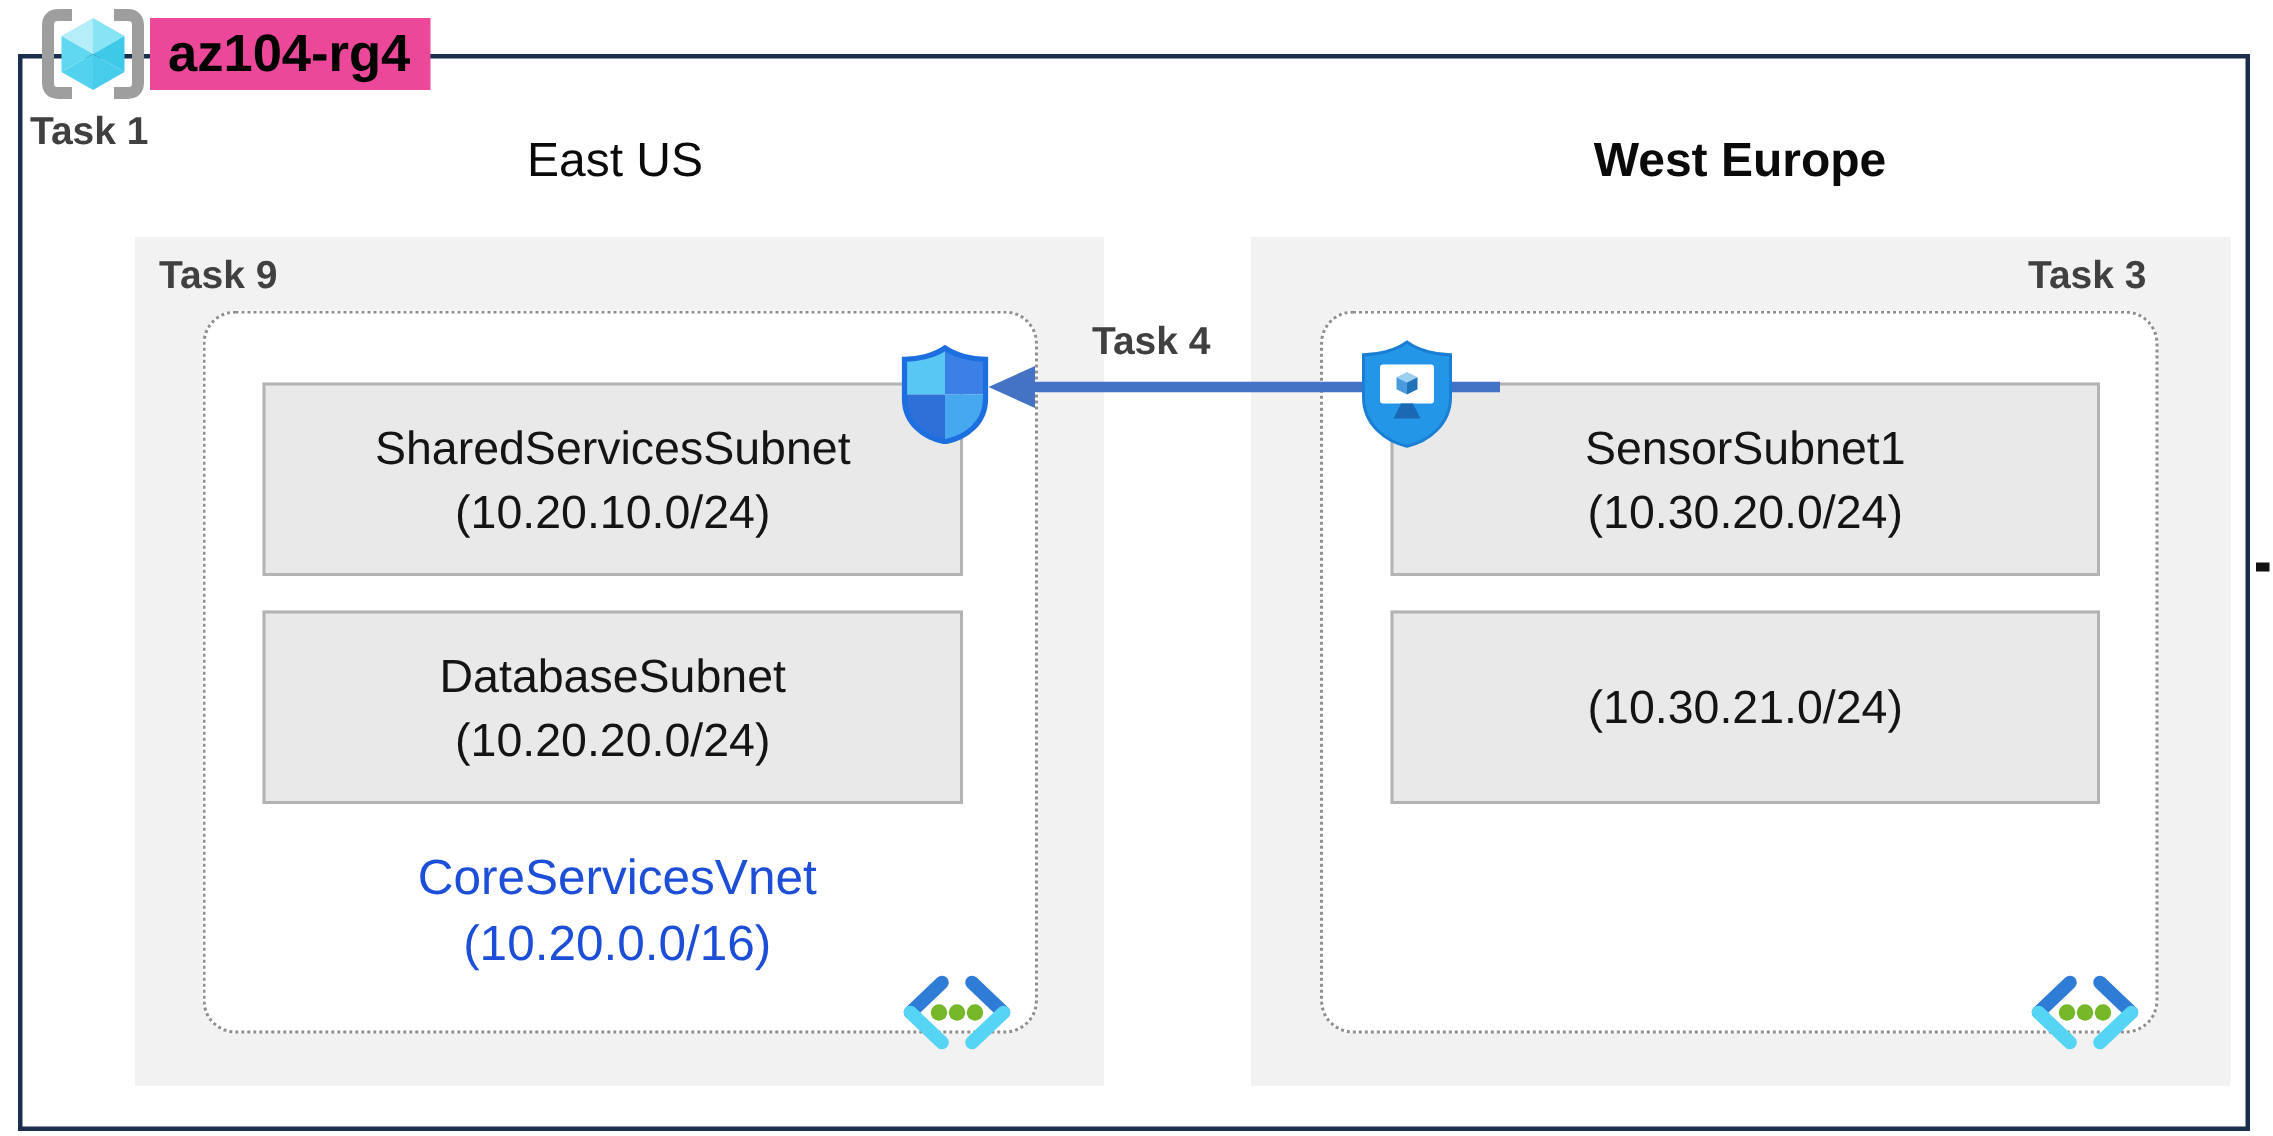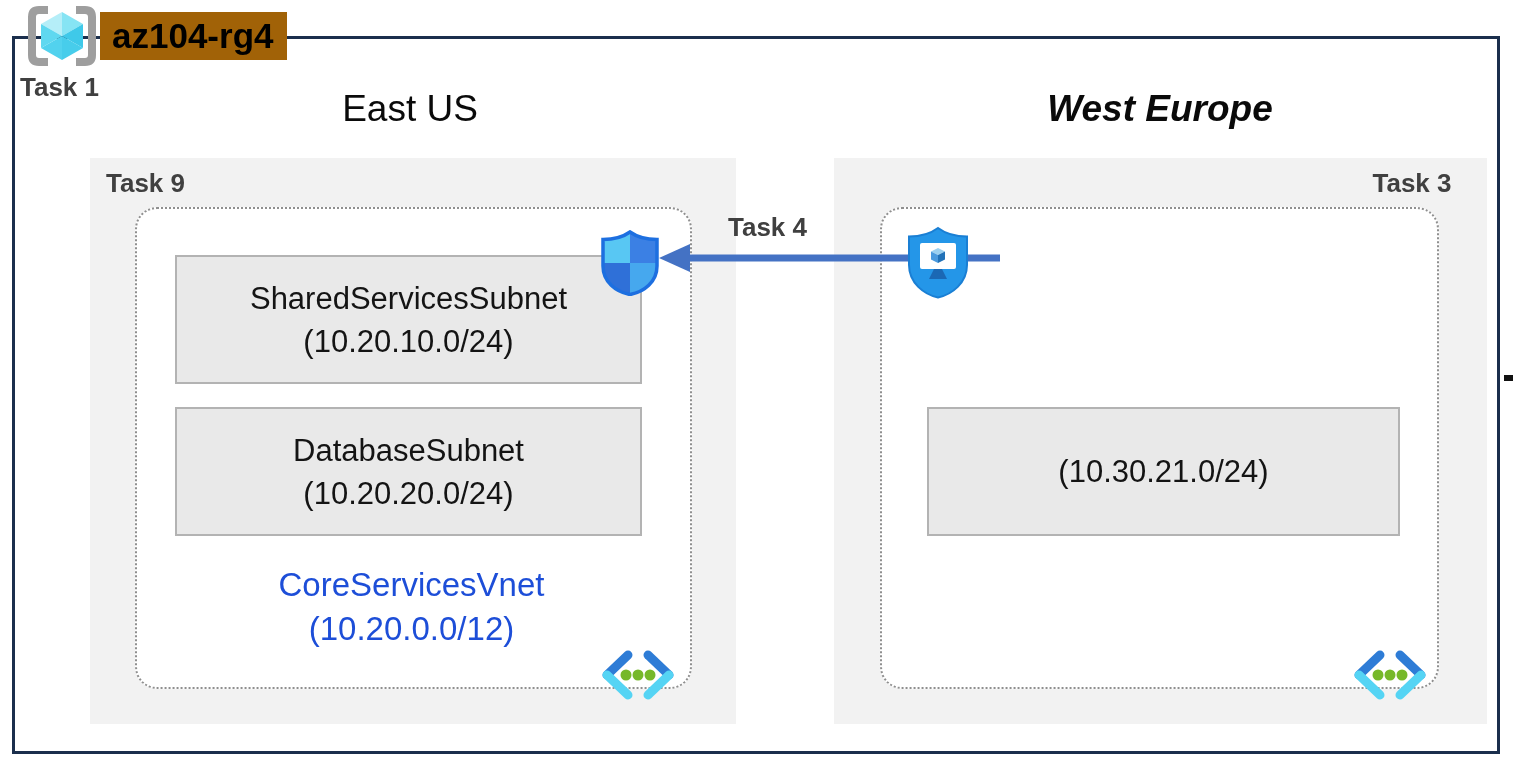--- a/index.html
+++ b/index.html
@@ -2,31 +2,31 @@
 <html><head>
 <meta charset="utf-8">
 <style>
   html,body{margin:0;padding:0;background:#fff;}
   .canvas{position:relative;width:1515px;height:757px;background:#fff;overflow:hidden;
           font-family:"Liberation Sans",sans-serif;color:#1a1a1a;}
 
   .outer-box{position:absolute;left:12px;top:36px;width:1482px;height:712px;
              border:3px solid #1b2f4d;background:#fff;}
 
-  .rg-title{position:absolute;left:100px;top:12px;background:#a16207;padding:0 14px 0 12px;
+  .rg-title{position:absolute;left:100px;top:12px;background:#ec4899;padding:0 14px 0 12px;
             font-size:35px;font-weight:bold;color:#000;height:48px;line-height:48px;z-index:4;}
   .rg-icon{position:absolute;left:26px;top:5px;z-index:5;}
   .task-label{position:absolute;font-size:26px;font-weight:bold;color:#404040;z-index:6;}
 
   .region{position:absolute;top:158px;height:566px;background:#f2f2f2;}
   .region-east{left:90px;width:646px;}
   .region-west{left:834px;width:653px;}
-  .region-label{position:absolute;top:88px;font-size:37px;color:#0a0a0a;text-align:center;z-index:2;}
+  .region-label{position:absolute;top:88px;font-size:32px;color:#0a0a0a;text-align:center;z-index:2;}
   .region-label-east{left:240px;width:340px;font-weight:400;}
-  .region-label-west{left:990px;width:340px;font-weight:600;font-style:italic;}
+  .region-label-west{left:990px;width:340px;font-weight:600;}
 
   .vnet-box{position:absolute;top:207px;height:478px;background:#fff;
             border:2px dotted #8f8f8f;border-radius:22px;z-index:1;}
   .vnet-east{left:135px;width:553px;}
   .vnet-west{left:880px;width:555px;}
 
   .subnet{position:absolute;background:#e9e9e9;border:2px solid #b3b3b3;
           display:flex;flex-direction:column;align-items:center;justify-content:center;
           font-size:31px;line-height:43px;color:#141414;text-align:right;z-index:2;}
   .sub-e{left:175px;width:463px;}
@@ -60,48 +60,52 @@
       <polygon points="57,43 36,55 36,31" fill="#47cdeb"></polygon>
       <polygon points="36,55 15,43 36,31" fill="#52d2ee"></polygon>
       <polygon points="15,43 15,19 36,31" fill="#5fd8f0"></polygon>
     </svg>
   </div>
 
   <div class="rg-title">az104-rg4</div>
 
   <div class="task-label" style="left:20px;top:72px;">Task 1</div>
   <div class="task-label" style="left:106px;top:168px;">Task 9</div>
-  <div class="task-label" style="left:1352px;top:168px;width:120px;text-align:center;">Task 3</div>
+  <div class="task-label" style="left:1352px;top:168px;width:120px;text-align:left;">Task 3</div>
   <div class="task-label" style="left:728px;top:212px;">Task 4</div>
 
   <div class="region region-east"></div>
   <div class="region region-west"></div>
 
   <div class="region-label region-label-east">East US</div>
   <div class="region-label region-label-west">West Europe</div>
 
   <div class="vnet-box vnet-east"></div>
   <div class="vnet-box vnet-west"></div>
 
   <div class="subnet sub-e sub-row1">
     <div>SharedServicesSubnet</div>
     <div>(10.20.10.0/24)</div>
   </div>
   <div class="subnet sub-e sub-row2">
     <div>DatabaseSubnet</div>
     <div>(10.20.20.0/24)</div>
   </div>
 
+  <div class="subnet sub-w sub-row1">
+    <div>SensorSubnet1</div>
+    <div>(10.30.20.0/24)</div>
+  </div>
   <div class="subnet sub-w sub-row2">
     <div>(10.30.21.0/24)</div>
   </div>
 
   <div class="vnet-label vnet-label-east">
     <div>CoreServicesVnet</div>
-    <div>(10.20.0.0/12)</div>
+    <div>(10.20.0.0/16)</div>
   </div>
 
   <div class="arrow-wrap">
     <svg width="350" height="40" viewBox="0 0 350 40">
       <line x1="345" y1="20" x2="30" y2="20" stroke="#4472c4" stroke-width="7"></line>
       <polygon points="4,20 35,6 35,34" fill="#4472c4"></polygon>
     </svg>
   </div>
 
   <div class="icon-abs" style="left:600px;top:230px;">

